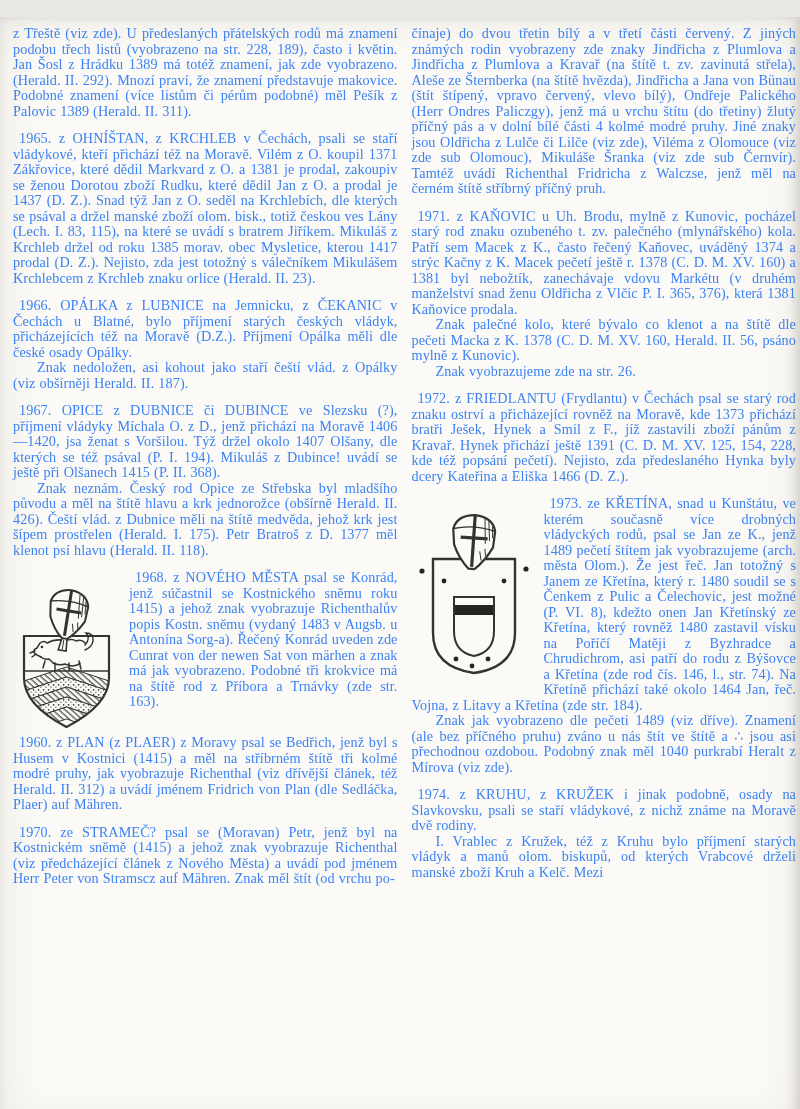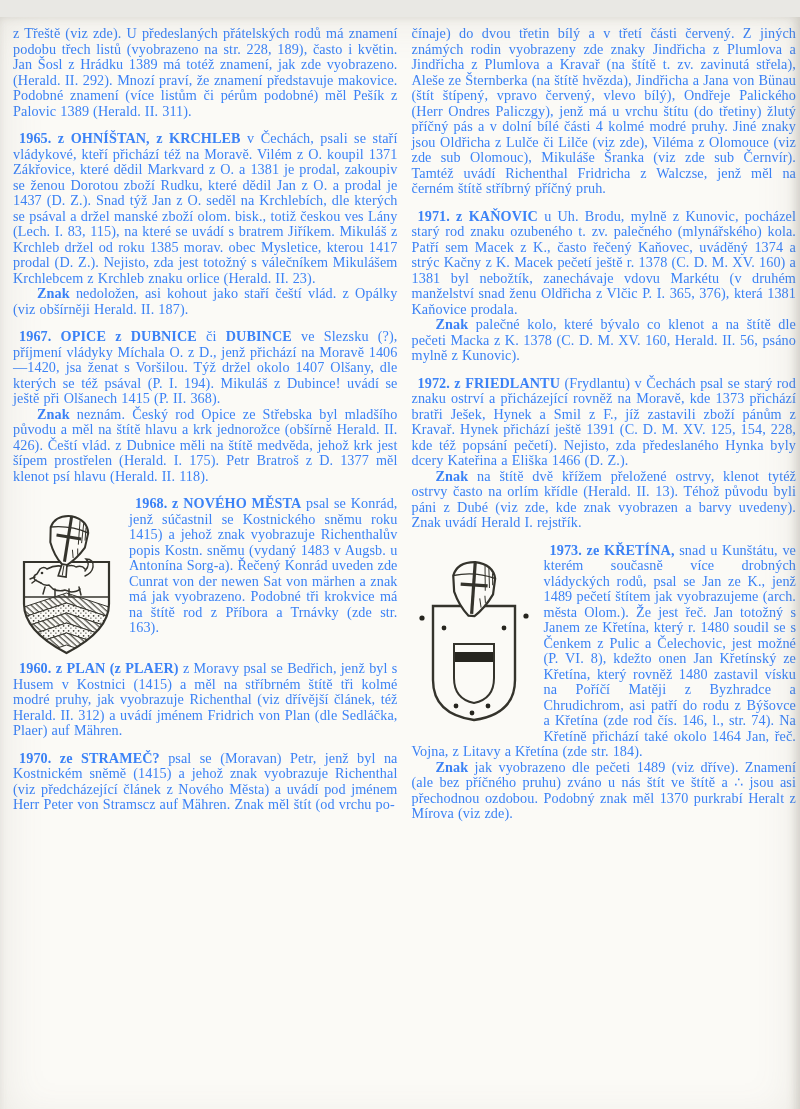--- a/index.html
+++ b/index.html
@@ -15,21 +15,21 @@
   .cols { display:flex; gap:14px; padding:9px 4px 0 13px; }
   .col {
     width:386px; font-size:14.2px; line-height:15.5px;
     text-align:justify; letter-spacing:.1px;
     word-spacing:.4px;
   }
   .col p { margin:0; }
   p.cont  { text-indent:0; }
   p.head  { text-indent:6px;  margin-top:12px; clear:left; }
   p.znak  { text-indent:24px; clear:left; }
-  span.b  { font-weight:bold; }
+  span.b  { font-weight:normal; }
   .shield-float { float:left; margin:13px 12px 2px 4px; }
   .shield-float svg { display:block; }
   .pageno {
     position:absolute; left:338px; top:1104px;
     font-size:17.5px; letter-spacing:1px;
   }
   .ink { stroke:#34332c; fill:none; }
 </style>
 </head>
 <body>
@@ -38,20 +38,21 @@
   <div class="cols">
 
     <div class="col">
       <p class="cont"><span>z Třeště (viz zde). U předeslaných přátelských rodů má znamení podobu třech listů (vyobrazeno na str. 228, 189), často i květin. Jan Šosl z Hrádku 1389 má totéž znamení, jak zde vyobrazeno. (Herald. II. 292). Mnozí praví, že znamení představuje makovice. Podobné znamení (více listům či pérům podobné) měl Pešík z Palovic 1389 (Herald. II. 311).</span></p>
 
       <div>
         <p class="head"><span class="b">1965. z OHNÍŠTAN, z KRCHLEB</span><span> v Čechách, psali se staří vládykové, kteří přichází též na Moravě. Vilém z O. koupil 1371 Zákřovice, které dědil Markvard z O. a 1381 je prodal, zakoupiv se ženou Dorotou zboží Rudku, které dědil Jan z O. a prodal je 1437 (D. Z.). Snad týž Jan z O. seděl na Krchlebích, dle kterých se psával a držel manské zboží olom. bisk., totiž českou ves Lány (Lech. I. 83, 115), na které se uvádí s bratrem Jiříkem. Mikuláš z Krchleb držel od roku 1385 morav. obec Mysletice, kterou 1417 prodal (D. Z.). Nejisto, zda jest totožný s válečníkem Mikulášem Krchlebcem z Krchleb znaku orlice (Herald. II. 23).</span></p>
       </div>
 
       <div>
+        <p class="head"><span class="b">1966. OPÁLKA z LUBNICE</span><span> na Jemnicku, </span><span class="b">z ČEKANIC</span><span> v Čechách u Blatné, bylo příjmení starých českých vládyk, přicházejících též na Moravě (D.Z.). Příjmení Opálka měli dle české osady Opálky.</span></p>
         <p class="znak"><span class="b">Znak</span><span> nedoložen, asi kohout jako staří čeští vlád. z Opálky (viz obšírněji Herald. II. 187).</span></p>
       </div>
 
       <div>
         <p class="head"><span class="b">1967. OPICE z DUBNICE</span><span> či </span><span class="b">DUBINCE</span><span> ve Slezsku (?), příjmení vládyky Míchala O. z D., jenž přichází na Moravě 1406—1420, jsa ženat s Voršilou. Týž držel okolo 1407 Olšany, dle kterých se též psával (P. I. 194). Mikuláš z Dubince! uvádí se ještě při Olšanech 1415 (P. II. 368).</span></p>
         <p class="znak"><span class="b">Znak</span><span> neznám. Český rod Opice ze Střebska byl mladšího původu a měl na štítě hlavu a krk jednorožce (obšírně Herald. II. 426). Čeští vlád. z Dubnice měli na štítě medvěda, jehož krk jest šípem prostřelen (Herald. I. 175). Petr Bratroš z D. 1377 měl klenot psí hlavu (Herald. II. 118).</span></p>
       </div>
 
       <div>
         <p class="head"><span class="shield-float">
@@ -119,25 +120,25 @@
         <p class="head"><span class="b">1970. ze STRAMEČ?</span><span> psal se (Moravan) Petr, jenž byl na Kostnickém sněmě (1415) a jehož znak vyobrazuje Richenthal (viz předcházející článek z Nového Města) a uvádí pod jménem Herr Peter von Stramscz auf Mähren. Znak měl štít (od vrchu po-</span></p>
       </div>
     </div>
 
     <div class="col">
       <p class="cont"><span>čínaje) do dvou třetin bílý a v třetí části červený. Z jiných známých rodin vyobrazeny zde znaky Jindřicha z Plumlova a Jindřicha z Plumlova a Kravař (na štítě t. zv. zavinutá střela), Aleše ze Šternberka (na štítě hvězda), Jindřicha a Jana von Bünau (štít štípený, vpravo červený, vlevo bílý), Ondřeje Palického (Herr Ondres Paliczgy), jenž má u vrchu štítu (do třetiny) žlutý příčný pás a v dolní bílé části 4 kolmé modré pruhy.  Jiné znaky jsou Oldřicha z Lulče či Lilče (viz zde), Viléma z Olomouce (viz zde sub Olomouc), Mikuláše Šranka (viz zde sub Černvír).  Tamtéž uvádí Richenthal Fridricha z Walczse, jenž měl na černém štítě stříbrný příčný pruh.</span></p>
 
       <div>
         <p class="head"><span class="b">1971. z KAŇOVIC</span><span> u Uh. Brodu, mylně z Kunovic, pocházel starý rod znaku ozubeného t. zv. palečného (mlynářského) kola. Patří sem Macek z K., často řečený Kaňovec, uváděný 1374 a strýc Kačny z K. Macek pečetí ještě r. 1378 (C. D. M. XV. 160) a 1381 byl nebožtík, zanechávaje vdovu Markétu (v druhém manželství snad ženu Oldřicha z Vlčic P. I. 365, 376), která 1381 Kaňovice prodala.</span></p>
         <p class="znak"><span class="b">Znak</span><span> palečné kolo, které bývalo co klenot a na štítě dle pečeti Macka z K. 1378 (C. D. M. XV. 160, Herald. II. 56, psáno mylně z Kunovic).</span></p>
+        <p class="znak"><span class="b">Znak</span><span> vyobrazujeme zde na str. 26.</span></p>
       </div>
 
       <div>
         <p class="head"><span class="b">1972. z FRIEDLANTU</span><span> (Frydlantu) v Čechách psal se starý rod znaku ostrví a přicházející rovněž na Moravě, kde 1373 přichází bratři Ješek, Hynek a Smil z F., jíž zastavili zboží pánům z Kravař. Hynek přichází ještě 1391 (C. D. M. XV. 125, 154, 228, kde též popsání pečetí). Nejisto, zda předeslaného Hynka byly dcery Kateřina a Eliška 1466 (D. Z.).</span></p>
-        <p class="znak"><span class="b">Znak</span><span> na štítě dvě křížem  přeložené ostrvy, klenot tytéž ostrvy často na orlím křídle (Herald. II. 13). Téhož původu byli páni z Dubé (viz zde, kde znak vyobrazen a barvy uvedeny).  Znak uvádí Herald I. rejstřík.</span></p>
       </div>
 
       <div>
         <p class="head"><span class="shield-float">
               <svg width="116" height="178" viewBox="0 0 116 178">
 
           <path d="M17,50 H99 V124 Q99,158 58,164 Q17,158 17,124 Z" fill="#fbfaf6" stroke="#34332c" stroke-width="2.4"></path>
 
           <path d="M38,88 H78 V122 Q78,143 58,147 Q38,143 38,122 Z" fill="#fbfaf6" stroke="#34332c" stroke-width="2"></path>
           <rect x="39" y="96" width="38" height="10" fill="#26251f"></rect>
@@ -160,22 +161,24 @@
                     <line x1="14" y1="-13" x2="16" y2="7"></line>
                     <line x1="18" y1="-8" x2="19" y2="4"></line>
               <line x1="7" y1="18" x2="9" y2="27"></line>
                     <line x1="12" y1="15" x2="13" y2="22"></line>
             </g>
             <line x1="0" y1="-18" x2="0" y2="34" stroke="#34332c" stroke-width="3.2"></line>
             <line x1="-13" y1="5" x2="14" y2="5" stroke="#34332c" stroke-width="3.2"></line>
           </g>
         </svg>
             </span><span class="b">1973. ze KŘETÍNA,</span><span> snad u Kunštátu, ve kterém současně více drobných vládyckých rodů, psal se Jan ze K., jenž 1489 pečetí štítem jak vyobrazujeme (arch. města Olom.).  Že jest řeč. Jan totožný s Janem ze Křetína, který r. 1480 soudil se s Čenkem z Pulic a Čelechovic, jest možné (P. VI. 8), kdežto onen Jan Křetínský ze Křetína, který rovněž 1480 zastavil vísku na Poříčí Matěji z Byzhradce a Chrudichrom, asi patří do rodu z Býšovce a Křetína (zde rod čís. 146, l., str. 74). Na Křetíně přichází také okolo 1464 Jan, řeč. Vojna, z Litavy a Křetína (zde str. 184).</span></p>
-        <p class="znak"><span class="b">Znak</span><span> jak vyobrazeno dle pečeti 1489 (viz dříve).  Znamení (ale bez příčného pruhu) zváno u nás štít ve štítě a ∴ jsou asi přechodnou ozdobou. Podobný znak měl 1370 purkrabí Heralt z Mírova (viz zde).</span></p>
+        <p class="znak"><span class="b">Znak</span><span> jak vyobrazeno dle pečeti 1489 (viz dříve).  Znamení (ale bez příčného pruhu) zváno u nás štít ve štítě a ∴ jsou asi přechodnou ozdobou. Podobný znak měl 1040 purkrabí Heralt z Mírova (viz zde).</span></p>
       </div>
 
       <div>
+        <p class="head"><span class="b">1974. z KRUHU, z KRUŽEK</span><span> i jinak podobně, osady na Slavkovsku, psali se staří vládykové, z nichž známe na Moravě dvě rodiny.</span></p>
+        <p class="znak"><span>I. </span><span class="b">Vrablec z Kružek,</span><span> též </span><span class="b">z Kruhu</span><span> bylo příjmení starých vládyk a manů olom. biskupů, od kterých Vrabcové drželi manské zboží Kruh a Kelč. Mezi</span></p>
       </div>
     </div>
   </div>
 
   <div class="pageno">460</div>
 </div>
 
 </body></html>

